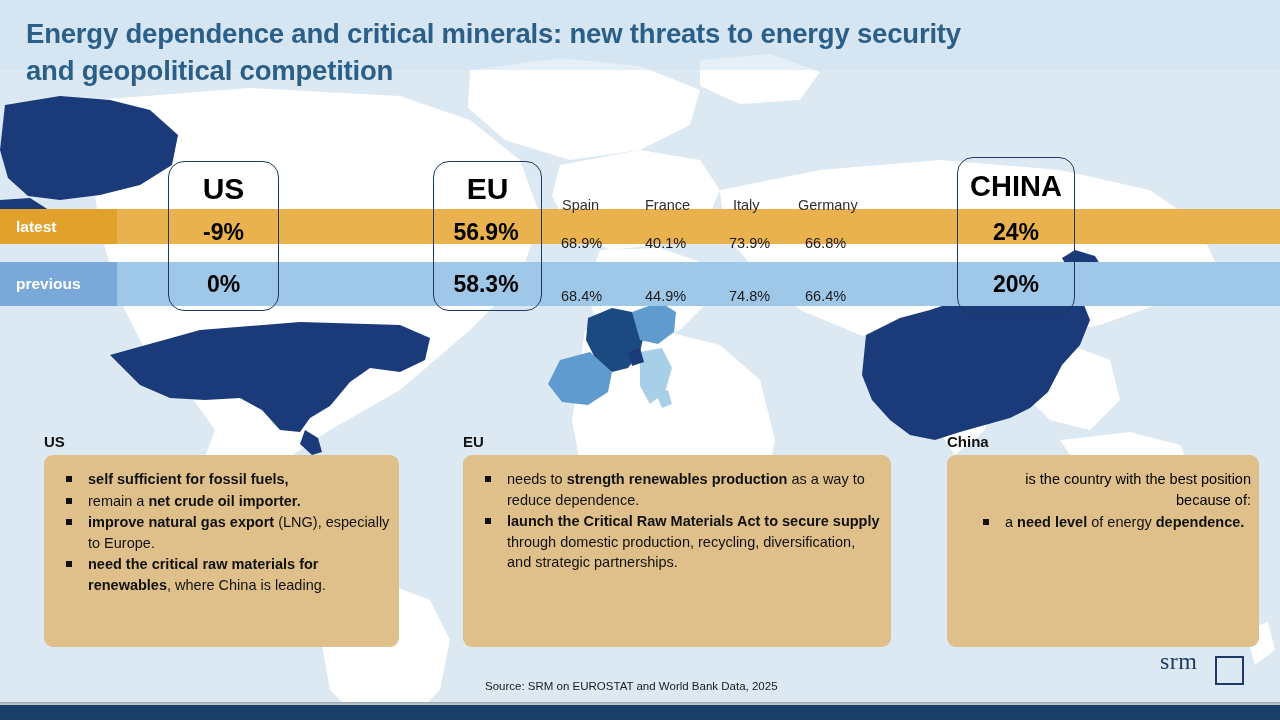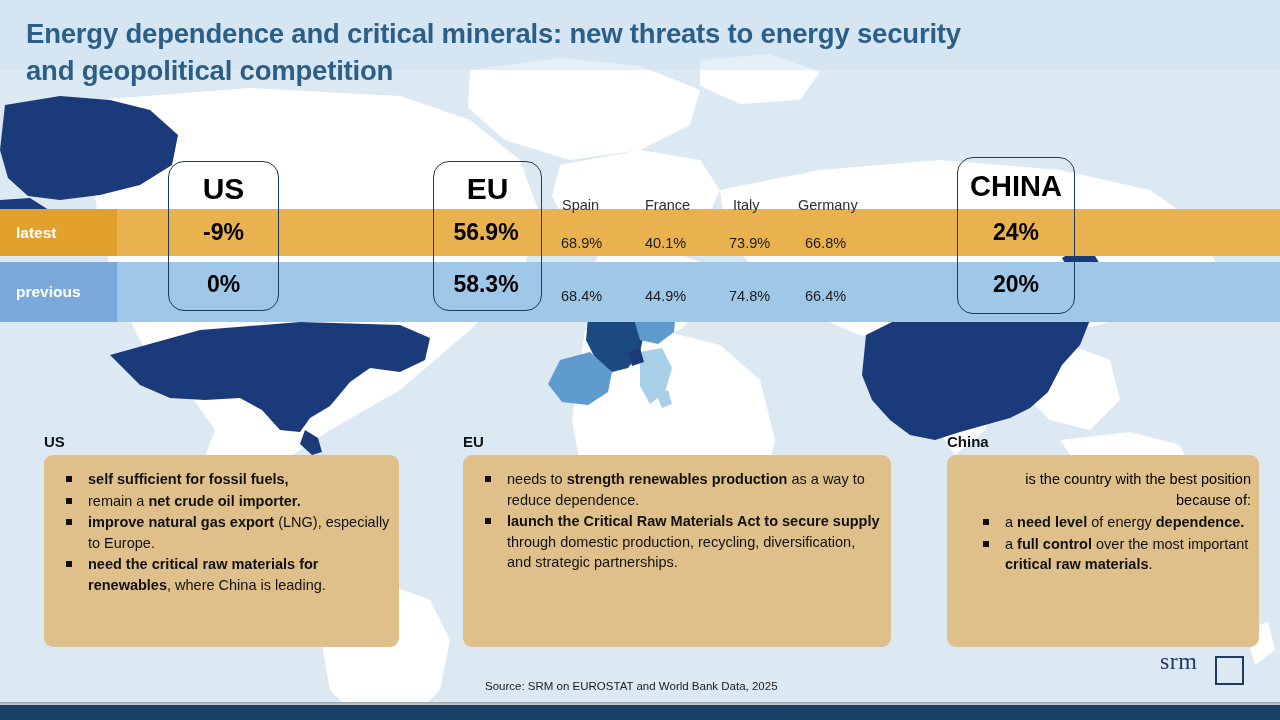--- a/index.html
+++ b/index.html
@@ -54,22 +54,22 @@
   #legend-low  { top: 119px; }
   #legend-caption {
     position: absolute; left: -6px; top: 46px;
     width: 80px; text-align: right;
     font-size: 12.5px; font-weight: bold; color: #000;
     line-height: 1.22; white-space: pre-line;
   }
 
   
   .band { position: absolute; left: 0; width: 1280px; }
-  #band-latest   { top: 209px; height: 47px; background: #eab24e; }
-  #band-previous { top: 262px; height: 60px; background: #9ec7e8; }
+  #band-latest   { top: 209px; height: 35px; background: #eab24e; }
+  #band-previous { top: 262px; height: 44px; background: #9ec7e8; }
 
   .band-label {
     position: absolute; left: 0; top: 0;
     width: 117px; height: 100%;
     color: #ffffff; font-weight: bold; font-size: 15.5px;
     display: flex; align-items: center;
     padding-left: 16px; box-sizing: border-box;
   }
   #label-latest   { background: #e2a12d; }
   #label-previous { background: #7aa8d9; }
@@ -335,21 +335,20 @@
       <li>needs to <b>strength renewables production</b> as a way to reduce dependence.</li>
       <li><b>launch the Critical Raw Materials Act to secure supply</b> through domestic production, recycling, diversification, and strategic partnerships.</li>
     </ul>
   </div>
 
   <div class="card-title" id="title-china">China</div>
   <div class="card" id="card-china">
     <p class="intro-line">is the country with the best position because of:</p>
     <ul class="bullets indented">
       <li>a <b>need level</b> of energy <b>dependence.</b></li>
-      <li>a <b>full control</b> over the most important <b>critical raw materials</b>.</li>
     </ul>
   </div>
 
   <div id="source">Source: SRM on EUROSTAT and World Bank Data, 2025</div>
   <div id="logo">
     <div id="logo-text">srm</div>
     <div id="logo-square"></div>
   </div>
   <div id="footer-line"></div>
   <div id="footer-bar"></div>

